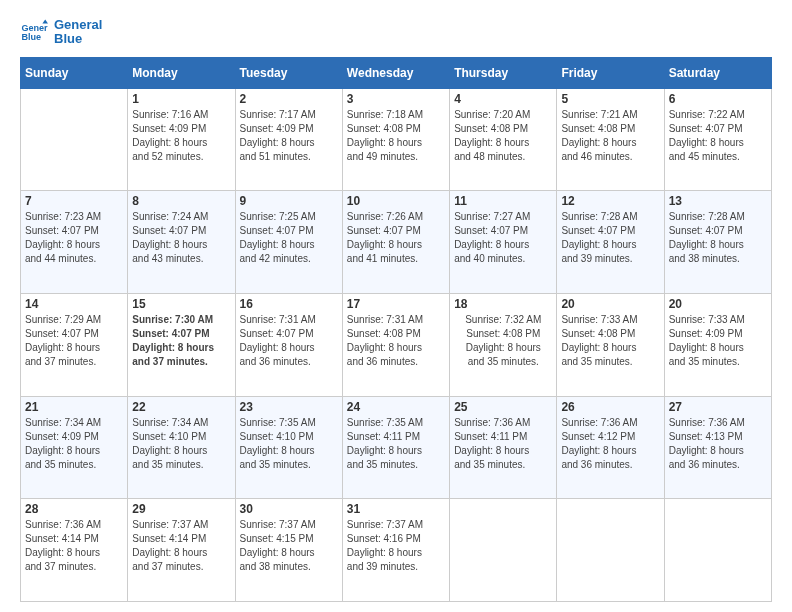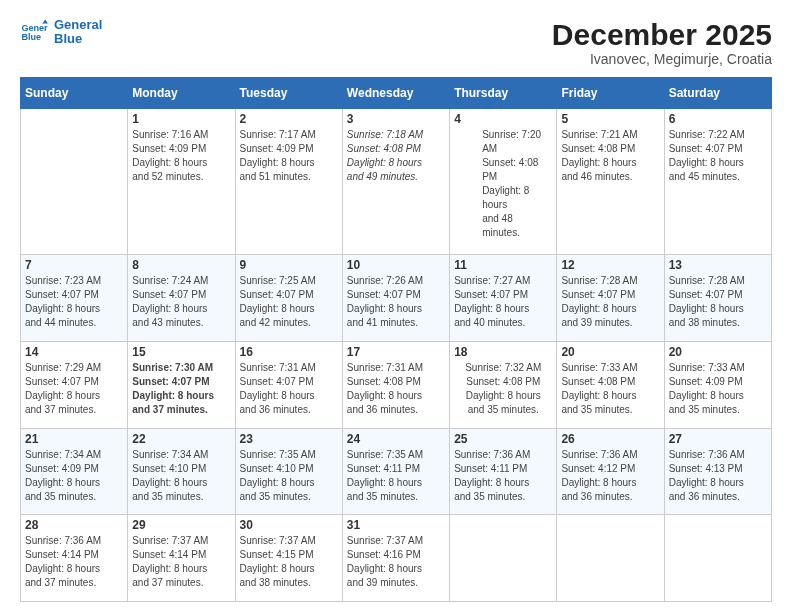--- a/index.html
+++ b/index.html
@@ -102,24 +102,20 @@
       <svg class="logo-icon" viewBox="0 0 40 40">
         <text x="2" y="18" font-size="13" font-weight="bold" fill="#1a6bb5" font-family="Arial">General</text>
         <text x="2" y="32" font-size="13" font-weight="bold" fill="#1a6bb5" font-family="Arial">Blue</text>
         <polygon points="32,8 40,8 36,2" fill="#1a6bb5"></polygon>
       </svg>
       <div style="display:flex; flex-direction:column; line-height:1.1; margin-left:2px;">
         <span style="font-size:13px; font-weight:bold; color:#1a6bb5;">General</span>
         <span style="font-size:13px; font-weight:bold; color:#1a6bb5;">Blue</span>
       </div>
     </div>
-    <div class="title-area">
-      <div class="main-title">December 2025</div>
-      <div class="subtitle">Ivanovec, Megimurje, Croatia</div>
-    </div>
   </div>
 
   <table class="calendar">
     <thead>
       <tr>
       <th>Sunday</th>
           <th>Monday</th>
           <th>Tuesday</th>
           <th>Wednesday</th>
           <th>Thursday</th>
@@ -139,28 +135,28 @@
           </td>
           <td>
             <span class="day-number">2</span>
             <div class="day-info" style="white-space: pre-line;">Sunrise: 7:17 AM
 Sunset: 4:09 PM
 Daylight: 8 hours
 and 51 minutes.</div>
           </td>
           <td>
             <span class="day-number">3</span>
-            <div class="day-info" style="white-space: pre-line; font-style: italic;">Sunrise: 7:18 AM
+            <div class="day-info" style="white-space: pre-line;">Sunrise: 7:18 AM
 Sunset: 4:08 PM
 Daylight: 8 hours
 and 49 minutes.</div>
           </td>
           <td>
             <span class="day-number">4</span>
-            <div class="day-info" style="white-space: pre-line; margin-left: 28px;">Sunrise: 7:20 AM
+            <div class="day-info" style="white-space: pre-line;">Sunrise: 7:20 AM
 Sunset: 4:08 PM
 Daylight: 8 hours
 and 48 minutes.</div>
           </td>
           <td>
             <span class="day-number">5</span>
             <div class="day-info" style="white-space: pre-line;">Sunrise: 7:21 AM
 Sunset: 4:08 PM
 Daylight: 8 hours
 and 46 minutes.</div>

